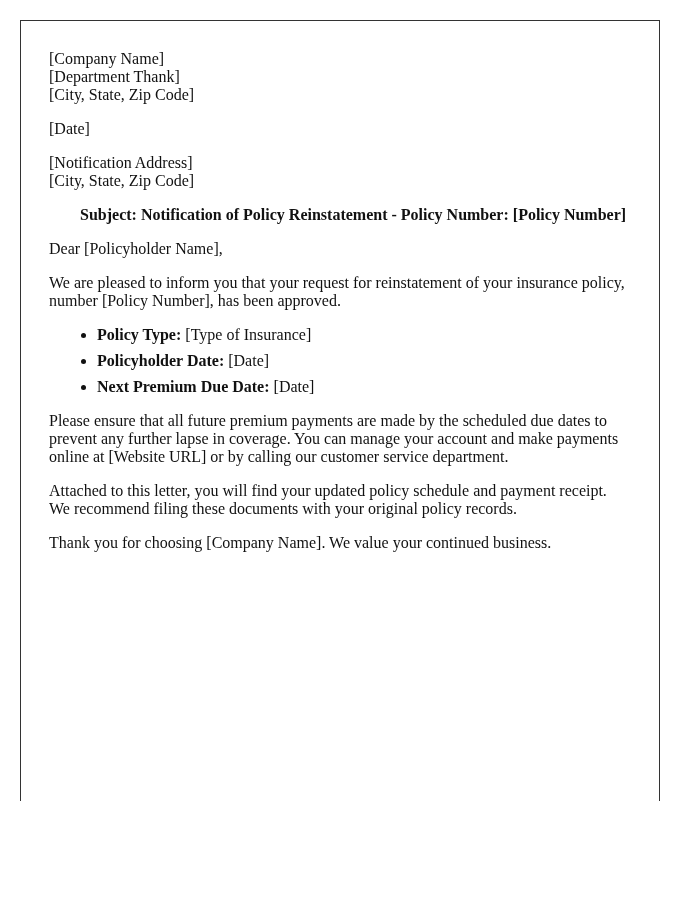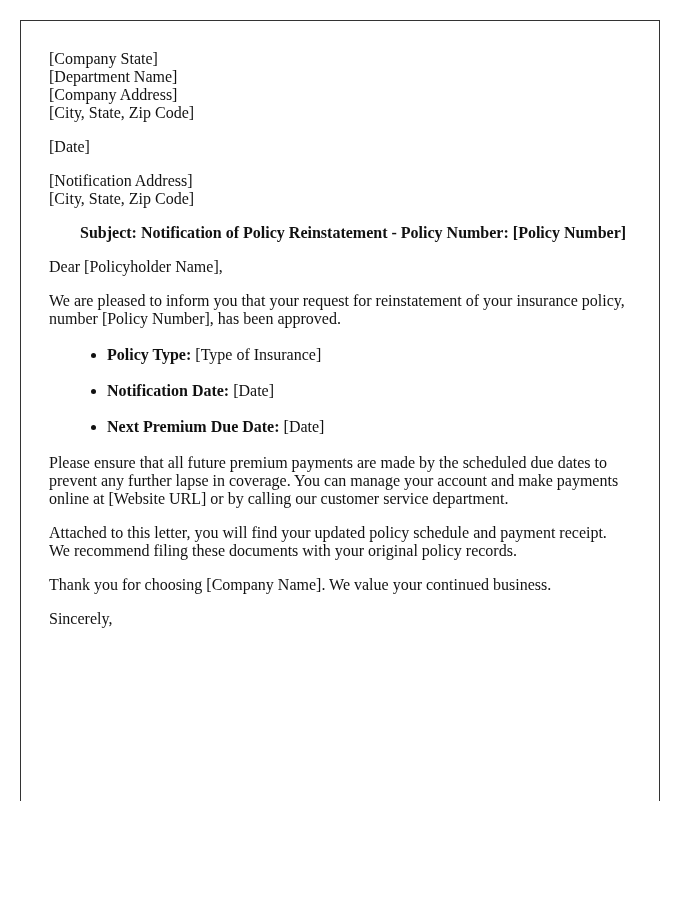--- a/index.html
+++ b/index.html
@@ -18,56 +18,54 @@
   .content {
     padding: 29px 28px 0 28px;
     font-family: "Liberation Serif", "DejaVu Serif", serif;
     font-size: 16px;
     line-height: 18px;
     color: #111111;
   }
   p { margin: 0 0 16px 0; }
   .subject { font-weight: bold; margin-left: 31px; }
   ul { margin: 0 0 16px 0; padding-left: 40px; }
-  li { margin: 18px; }
+  li { margin: 8px; }
   li b { font-weight: bold; }
 </style>
 </head>
 <body>
 
 <div class="page">
   <div class="content">
 
     <p class="block">
-      <span style="display:block">[Company State]</span>
-      <span style="display:block">[Department Name]</span>
-      <span style="display:block">[Company Address]</span>
+      <span style="display:block">[Company Name]</span>
+      <span style="display:block">[Department Thank]</span>
       <span style="display:block">[City, State, Zip Code]</span>
     </p>
 
     <p>[Date]</p>
 
     <p class="block">
       <span style="display:block">[Notification Address]</span>
       <span style="display:block">[City, State, Zip Code]</span>
     </p>
 
     <p class="subject">Subject: Notification of Policy Reinstatement - Policy Number: [Policy Number]</p>
 
     <p>Dear [Policyholder Name],</p>
 
     <p>We are pleased to inform you that your request for reinstatement of your insurance policy, number [Policy Number], has been approved.</p>
 
     <ul>
       <li><b>Policy Type:</b><span> [Type of Insurance]</span></li>
-      <li><b>Notification Date:</b><span> [Date]</span></li>
+      <li><b>Policyholder Date:</b><span> [Date]</span></li>
       <li><b>Next Premium Due Date:</b><span> [Date]</span></li>
     </ul>
 
     <p>Please ensure that all future premium payments are made by the scheduled due dates to prevent any further lapse in coverage. You can manage your account and make payments online at [Website URL] or by calling our customer service department.</p>
     <p>Attached to this letter, you will find your updated policy schedule and payment receipt. We recommend filing these documents with your original policy records.</p>
     <p>Thank you for choosing [Company Name]. We value your continued business.</p>
 
-    <p>Sincerely,</p>
 
 
   </div>
 </div>
 
 </body></html>

